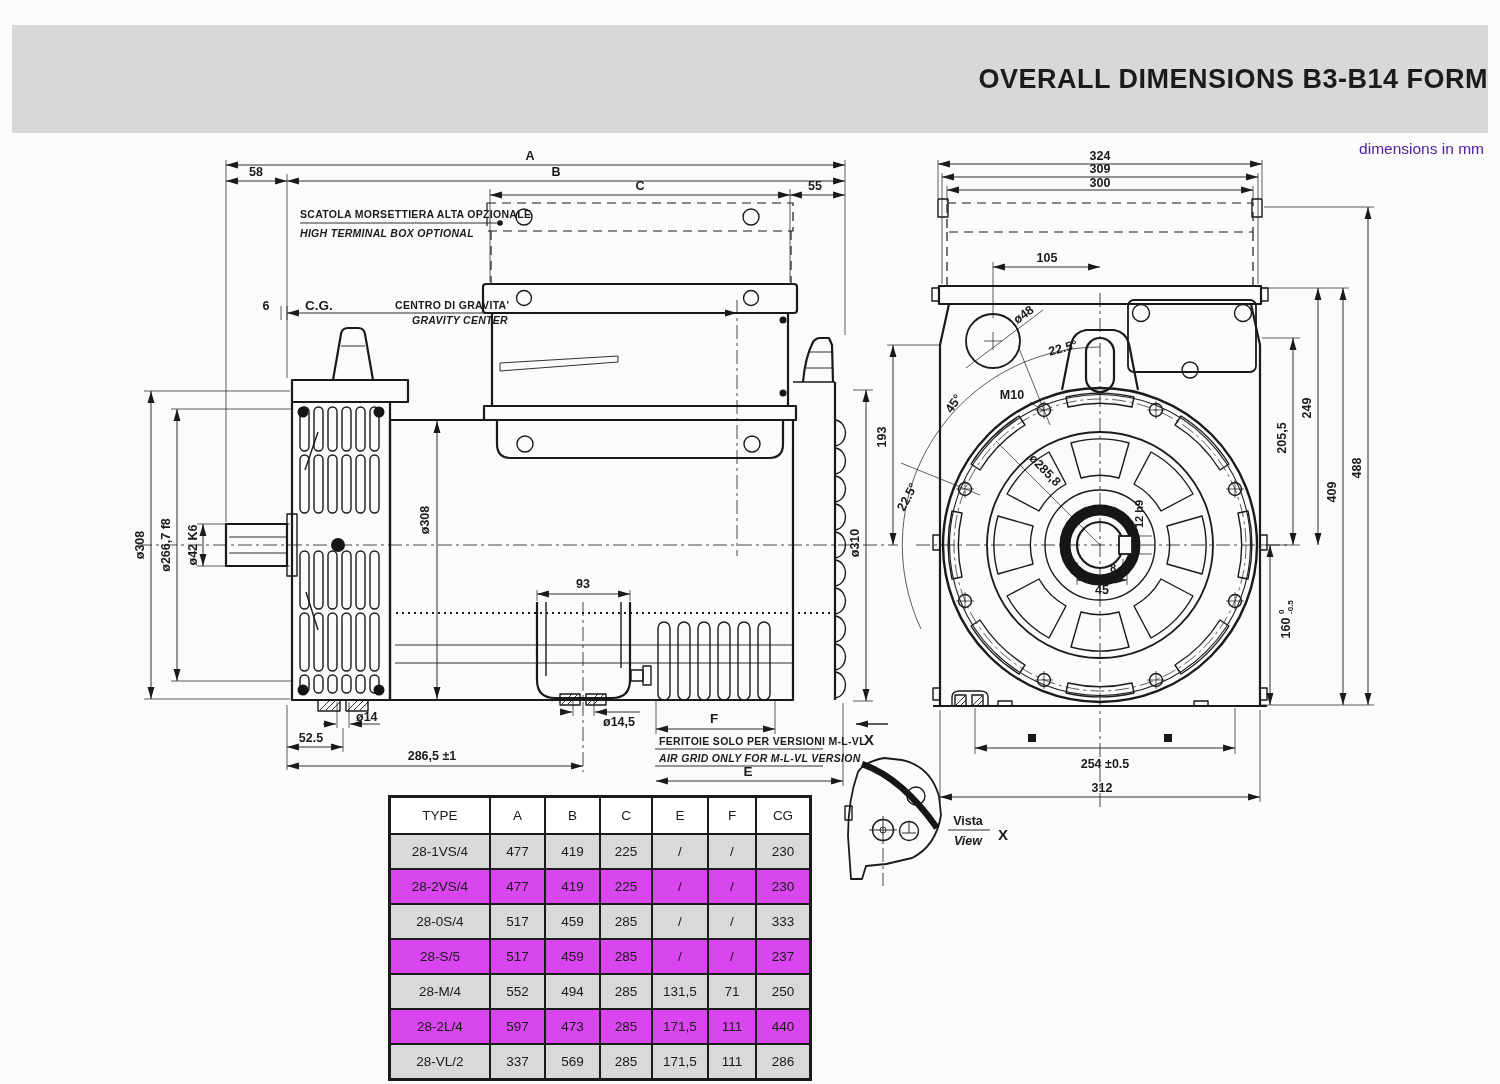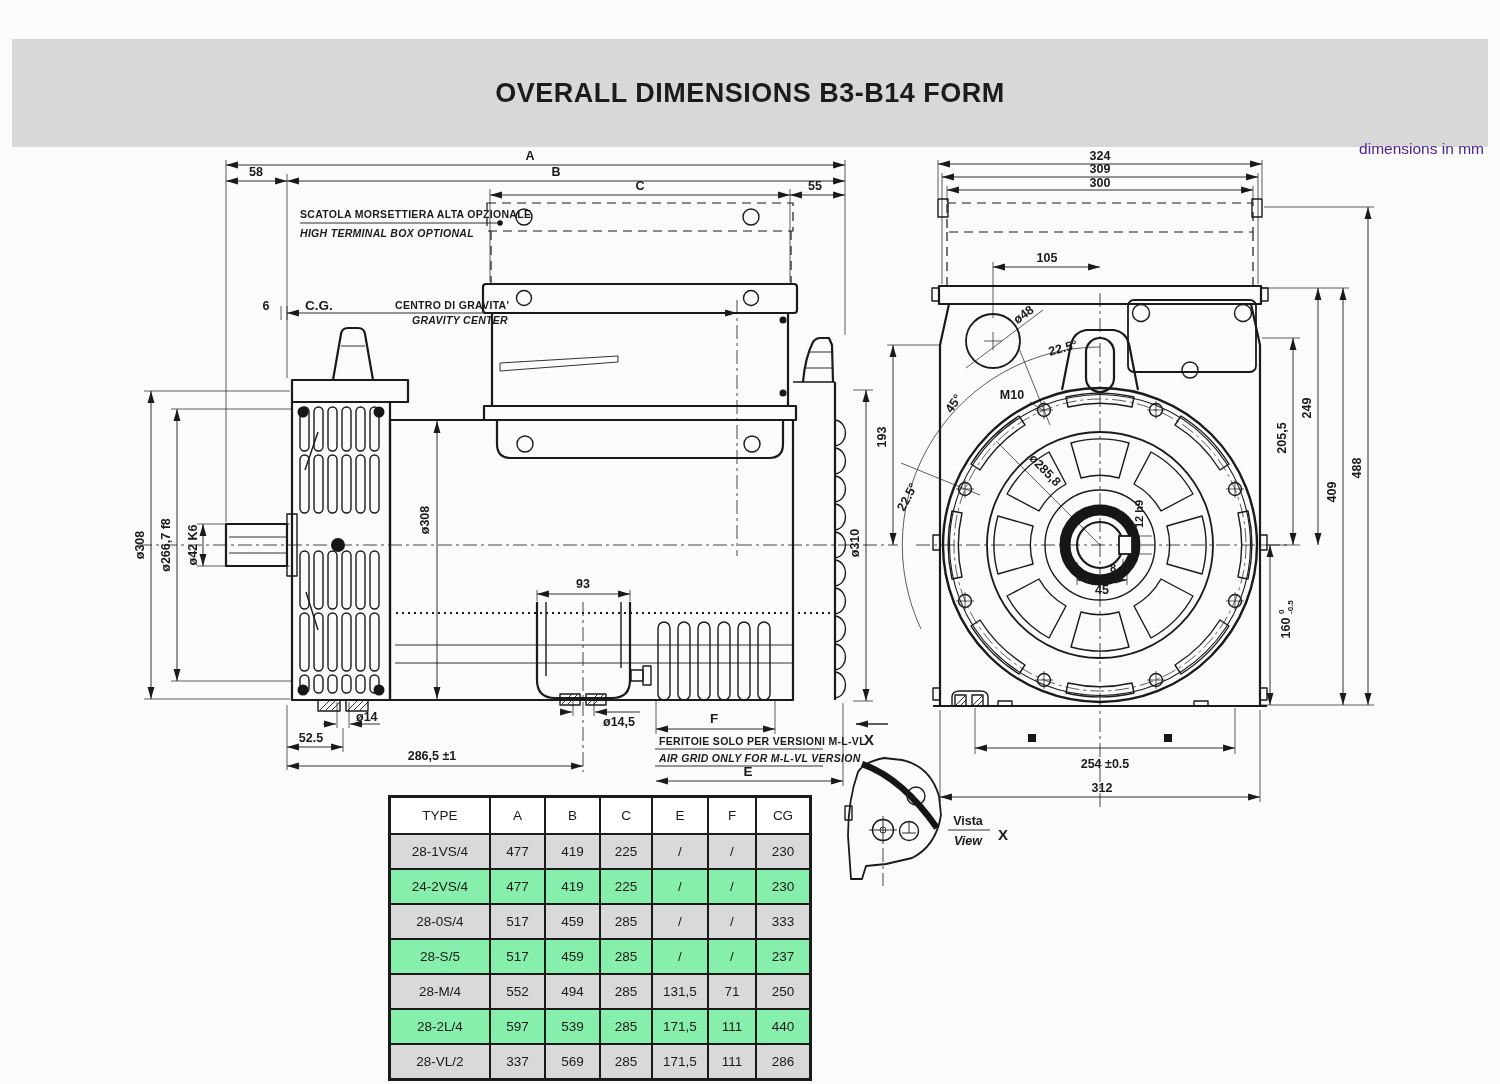--- a/index.html
+++ b/index.html
@@ -1,17 +1,17 @@
 <!DOCTYPE html>
 <html><head>
 <meta charset="utf-8">
 <style>
   html,body{margin:0;padding:0;background:#fbfbfb;}
   .page{position:relative;width:1500px;height:1084px;background:#fbfbfb;font-family:"Liberation Sans",sans-serif;color:#1a1a1a;overflow:hidden;}
-  .banner{position:absolute;left:12px;top:39px;width:1476px;height:108px;background:#d8d8d8;display:flex;align-items:center;justify-content:center;}
+  .banner{position:absolute;left:12px;top:25px;width:1476px;height:108px;background:#d8d8d8;display:flex;align-items:center;justify-content:flex-end;}
   .banner h1{margin:0;font-size:27px;font-weight:700;letter-spacing:.5px;color:#1b1b1b;}
   .units{position:absolute;right:16px;top:140px;font-size:15.5px;color:#4c1d95;}
   svg{position:absolute;left:0;top:0;}
   svg text{fill:#1a1a1a;}
   .ol{fill:none;stroke:#1a1a1a;stroke-width:2.2;stroke-linejoin:round;}
   .o1{fill:none;stroke:#1a1a1a;stroke-width:1.4;stroke-linejoin:round;}
   .o0{fill:none;stroke:#1a1a1a;stroke-width:0.9;}
   .dim{fill:none;stroke:#1a1a1a;stroke-width:0.9;}
   .ext{fill:none;stroke:#1a1a1a;stroke-width:0.7;}
   .cl{fill:none;stroke:#1a1a1a;stroke-width:0.8;stroke-dasharray:14 4 3 4;}
@@ -19,21 +19,21 @@
   .dot{fill:none;stroke:#1a1a1a;stroke-width:1.8;stroke-dasharray:2 4;}
   .blk{fill:#161616;stroke:none;}
   .dt{font:700 12.5px "Liberation Sans",sans-serif;}
   .ds{font:700 11px "Liberation Sans",sans-serif;}
   .dtn{font:700 8px "Liberation Sans",sans-serif;}
   .nt{font:700 10.5px "Liberation Sans",sans-serif;letter-spacing:.3px;}
   .itl{font-style:italic;}
   .big{font:700 15px "Liberation Sans",sans-serif;}
   .mid{text-anchor:middle;}
   
-  .dimtable{position:absolute;left:388px;top:795px;border:2.5px solid #1a1a1a;background:#86efac;display:grid;grid-template-columns:100px 55px 55px 52px 56px 48px 54px;}
+  .dimtable{position:absolute;left:388px;top:795px;border:2.5px solid #1a1a1a;background:#d946ef;display:grid;grid-template-columns:100px 55px 55px 52px 56px 48px 54px;}
   .dimtable .cell{border:1px solid #1a1a1a;display:flex;align-items:center;justify-content:center;font-size:13.5px;height:33px;}
   .dimtable .head{height:35px;background:#fff;}
   .dimtable .alt{background:#d9d9d9;}
 </style>
 </head>
 <body>
 
 <div class="page">
 
   <div class="banner">
@@ -508,21 +508,21 @@
     <div class="cell head">CG</div>
 
     <div class="cell alt">28-1VS/4</div>
     <div class="cell alt">477</div>
     <div class="cell alt">419</div>
     <div class="cell alt">225</div>
     <div class="cell alt">/</div>
     <div class="cell alt">/</div>
     <div class="cell alt">230</div>
 
-    <div class="cell">24-2VS/4</div>
+    <div class="cell">28-2VS/4</div>
     <div class="cell">477</div>
     <div class="cell">419</div>
     <div class="cell">225</div>
     <div class="cell">/</div>
     <div class="cell">/</div>
     <div class="cell">230</div>
 
     <div class="cell alt">28-0S/4</div>
     <div class="cell alt">517</div>
     <div class="cell alt">459</div>
@@ -542,21 +542,21 @@
     <div class="cell alt">28-M/4</div>
     <div class="cell alt">552</div>
     <div class="cell alt">494</div>
     <div class="cell alt">285</div>
     <div class="cell alt">131,5</div>
     <div class="cell alt">71</div>
     <div class="cell alt">250</div>
 
     <div class="cell">28-2L/4</div>
     <div class="cell">597</div>
-    <div class="cell">539</div>
+    <div class="cell">473</div>
     <div class="cell">285</div>
     <div class="cell">171,5</div>
     <div class="cell">111</div>
     <div class="cell">440</div>
 
     <div class="cell alt">28-VL/2</div>
     <div class="cell alt">337</div>
     <div class="cell alt">569</div>
     <div class="cell alt">285</div>
     <div class="cell alt">171,5</div>

